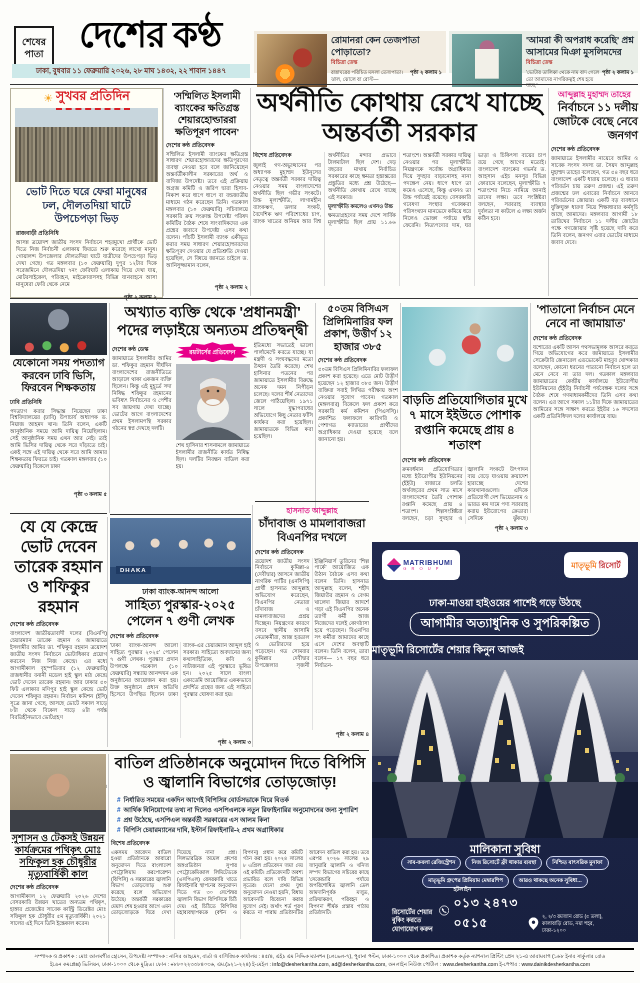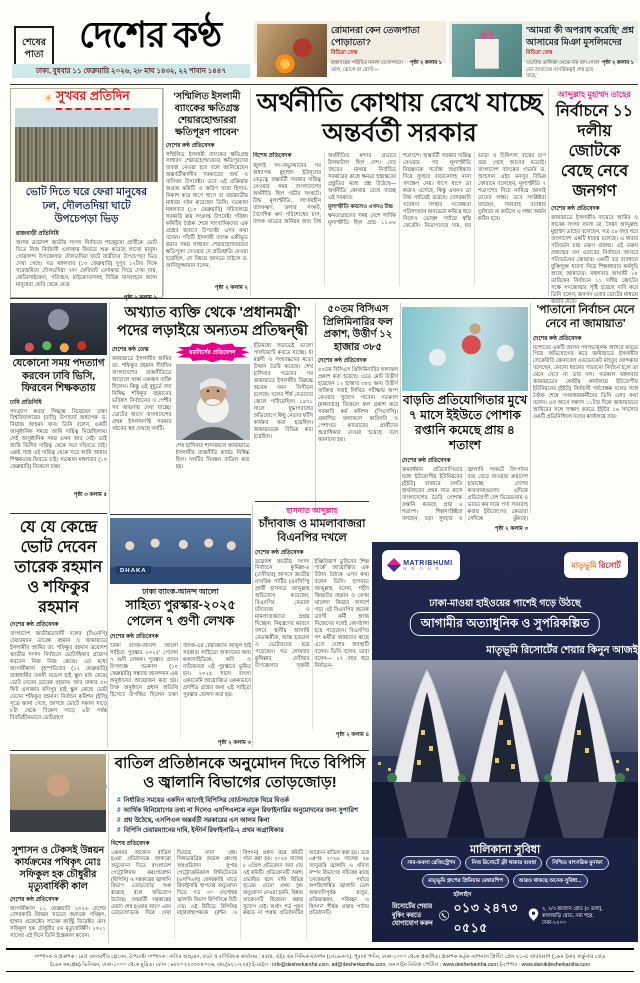--- a/index.html
+++ b/index.html
@@ -8,21 +8,21 @@
   .abs{position:absolute;}
   
   .section-box{left:14px;top:26px;width:36px;height:40px;border:2px solid #1a1a1a;
     display:flex;align-items:center;justify-content:center;text-align:center;
     font-size:9.5px;font-weight:bold;line-height:1.25;}
   .masthead{left:50px;top:14px;width:200px;height:48px;font-size:36px;font-weight:bold;
     color:#000;text-align:center;line-height:1.2;letter-spacing:-1px;
     font-family:"Liberation Serif",serif;}
   .datebar{left:12px;top:64px;width:238px;height:14px;background:#cde9e9;color:#6b2a22;
     font-size:7px;font-weight:bold;display:flex;align-items:center;justify-content:center;}
-  .teaser{top:21px;height:42px;}
+  .teaser{top:31px;height:42px;}
   .t1{left:254px;width:192px;background:#f2ece1;}
   .t2{left:449px;width:189px;background:#e9eee7;}
   .teaser-img{position:absolute;left:3px;top:3px;width:70px;height:53px;}
   .t1 .teaser-img{background:
     radial-gradient(circle at 40% 75%, #ffc04d 0 5px, #ff8c1a 5px 9px, transparent 10px),
     radial-gradient(circle at 65% 45%, #b03a2e 0 9px, transparent 10px),
     linear-gradient(120deg,#c9a876,#8f6b45 60%,#6e4e33);}
   .t2 .teaser-img{background:
     linear-gradient(#f2f0e8 0 0) 50% 65%/34% 56% no-repeat,
     radial-gradient(circle at 50% 26%, #b06a8a 0 7px, transparent 8px),
@@ -122,27 +122,27 @@
   .diamond{width:10px;height:10px;background:linear-gradient(135deg,#e0218a 50%,#2b3990 50%);transform:rotate(45deg);}
   .ad-logo1 .l1{font-size:7px;font-weight:bold;color:#2b3990;letter-spacing:.5px;line-height:1.2;}
   .ad-logo1 .l2{font-size:4px;color:#e0218a;letter-spacing:2px;line-height:1;}
   .ad-logo2{position:absolute;right:10px;top:10px;width:64px;height:26px;background:#fff;border-radius:6px;
     display:flex;align-items:center;justify-content:center;gap:2px;font-weight:bold;font-size:8px;}
   .ad-logo2 .a{color:#f47b20;}
   .ad-logo2 .b{color:#c1272d;}
   .ad-line1{position:absolute;top:54px;left:0;right:0;text-align:center;color:#fff;font-weight:bold;font-size:9.5px;}
   .ad-line2{position:absolute;top:70px;left:50%;transform:translateX(-50%);border:1.5px solid #fff;
     border-radius:10px;padding:1px 10px;font-size:12px;font-weight:bold;color:#fff;white-space:nowrap;}
-  .ad-line3{position:absolute;top:100px;left:0;right:0;text-align:right;color:#fff;font-weight:bold;font-size:10px;}
+  .ad-line3{position:absolute;top:100px;left:0;right:0;text-align:left;color:#fff;font-weight:bold;font-size:10px;}
   .ad-building{position:absolute;top:118px;left:0;width:266px;height:178px;}
   .ad-benefits-title{position:absolute;top:299px;left:0;right:0;text-align:center;color:#fff;font-weight:bold;font-size:11px;}
   .ad-pills{position:absolute;top:314px;left:6px;right:6px;display:flex;flex-wrap:wrap;gap:4px;justify-content:center;}
   .pill{border:1px solid #cfd6ee;background:#2c3764;border-radius:8px;padding:2px 5px;
     font-size:5.4px;color:#fff;white-space:nowrap;font-weight:bold;}
-  .ad-contact{position:absolute;top:354px;left:0;right:12px;height:38px;display:flex;align-items:center;
+  .ad-contact{position:absolute;top:354px;left:0;right:12px;height:38px;display:flex;align-items:flex-end;
     justify-content:space-between;padding:0 20px;gap:4px;}
   .c-left{font-size:6.3px;font-weight:bold;color:#fff;width:62px;line-height:1.4;}
   .c-phone{display:flex;align-items:center;gap:4px;color:#fff;}
   .c-hot{font-size:5.5px;font-weight:bold;}
   .c-num{font-size:12.5px;font-weight:bold;letter-spacing:.5px;}
   .c-addr{display:flex;align-items:center;gap:3px;color:#fff;}
   .c-addr .t{font-size:5px;width:64px;line-height:1.4;}
   
   .footer{left:6px;top:948px;width:628px;border-top:2px solid #000;border-bottom:1px solid #000;padding:2px 0;}
   .footer div{font-size:5.2px;text-align:center;color:#111;line-height:1.6;}
@@ -208,21 +208,21 @@
     <div class="eco-body">
       <span class="by-inline">বিশেষ প্রতিবেদক</span>
       <span>জুলাই গণ-অভ্যুত্থানের পর অধ্যাপক মুহাম্মদ ইউনূসের নেতৃত্বে অন্তর্বর্তী সরকার দায়িত্ব নেওয়ার সময় বাংলাদেশের অর্থনীতি ছিল গভীর সংকটে। উচ্চ মূল্যস্ফীতি, লাগামহীন ব্যাংকঋণ, ডলার সংকট, বৈদেশিক ঋণ পরিশোধের চাপ, ব্যাংক খাতের অনিয়ম আর বিশ্ব অর্থনীতির মন্দার প্রভাবে টালমাটাল ছিল দেশ। দেড় বছরের মাথায় নির্বাচিত সরকারের কাছে ক্ষমতা হস্তান্তরের প্রস্তুতির মধ্যে প্রশ্ন উঠেছে— অর্থনীতি কোথায় রেখে যাচ্ছে এই সরকার।</span>
       <span class="subhead">মূল্যস্ফীতি কমলেও এখনও উচ্চ</span>
       <span>ক্ষমতাগ্রহণের সময় দেশে সার্বিক মূল্যস্ফীতি ছিল প্রায় ১১.৬৬ শতাংশে। অন্তর্বর্তী সরকার দায়িত্ব নেওয়ার পর মূল্যস্ফীতি নিয়ন্ত্রণকে সর্বোচ্চ অগ্রাধিকার দিয়ে সুদহার বাড়ানোসহ নানা পদক্ষেপ নেয়। ধাপে ধাপে তা কমেও এসেছে, কিন্তু এখনও তা উচ্চ পর্যায়েই রয়েছে। বেসরকারি গবেষণা সংস্থার গবেষকরা পরিসংখ্যান মানভেদে কমিয়ে ধরে নিলেও ভোক্তা পর্যায়ে স্বস্তি ফেরেনি। নিত্যপণ্যের দাম, ঘর ভাড়া ও চিকিৎসা ব্যয়ের চাপ রয়ে গেছে আগের মতোই। বাংলাদেশ ব্যাংকের গভর্নর ড. আহসান এইচ মনসুর বিভিন্ন ফোরামে বলেছেন, মূল্যস্ফীতি ৭ শতাংশের নিচে নামিয়ে আনাই তাদের লক্ষ্য। তবে সংশ্লিষ্টরা বলছেন, সরবরাহ ব্যবস্থার দুর্বলতা না কাটলে এ লক্ষ্য অর্জন কঠিন হবে।</span>
     </div>
   </div>
 
   <div class="abs jvote">
     <div class="kick">আব্দুল্লাহ মুহাম্মদ তাহের</div>
-    <div class="hl" style="font-size:16px;">নির্বাচনে ১১ দলীয় জোটকে বেছে নেবে জনগণ</div>
+    <div class="hl" style="font-size:11px;text-align:right;">নির্বাচনে ১১ দলীয় জোটকে বেছে নেবে জনগণ</div>
     <div class="by">দেশের কণ্ঠ প্রতিবেদক</div>
     <div class="bd" style="height:132px;">জামায়াতে ইসলামীর নায়েবে আমির ও সাবেক সংসদ সদস্য ডা. সৈয়দ আব্দুল্লাহ মুহাম্মদ তাহের বলেছেন, গত ৫৪ বছর ধরে বাংলাদেশ একটি ধারায় চলেছে। এ ধারার পরিবর্তন চায় তরুণ প্রজন্ম। এই তরুণ প্রজন্মের ঢল এবারের নির্বাচনে আনবে পরিবর্তনের জোয়ার। একটি বড় ব্যবধানে যুক্তিযুক্ত ধারণা নিয়ে শিক্ষাধারার কর্মসূচি আছে আমাদের। মঙ্গলবার আগামী ১৮ তারিখের নির্বাচনে ১১ দলীয় জোটের পক্ষে গণজোয়ার সৃষ্টি হয়েছে দাবি করে তিনি বলেন, জনগণ এবার ভোটের মাধ্যমে জবাব দেবে।</div>
   </div>
 
   <div class="abs vrule" style="left:163px;top:88px;height:208px;"></div>
   <div class="abs vrule" style="left:250px;top:88px;height:208px;"></div>
   <div class="abs vrule" style="left:548px;top:88px;height:208px;"></div>
   <div class="abs hrule" style="left:10px;top:298px;width:628px;"></div>
 
   <div class="abs pmart">
@@ -317,21 +317,21 @@
     <div class="ref">পৃষ্ঠা ২ কলাম ৪</div>
   </div>
 
   <div class="abs vrule" style="left:107px;top:517px;height:230px;"></div>
   <div class="abs vrule" style="left:252px;top:505px;height:242px;"></div>
 
   <div class="abs hrule" style="left:10px;top:750px;width:359px;"></div>
 
   <div class="abs obit">
     <div class="obit-photo"></div>
-    <div class="hl" style="font-size:9.5px;margin-top:12px;">সুশাসন ও টেকসই উন্নয়ন কার্যক্রমের পথিকৃৎ মোঃ সফিকুল হক চৌধুরীর মৃত্যুবার্ষিকী কাল</div>
+    <div class="hl" style="font-size:9.5px;margin-top:0;text-decoration:underline;">সুশাসন ও টেকসই উন্নয়ন কার্যক্রমের পথিকৃৎ মোঃ সফিকুল হক চৌধুরীর মৃত্যুবার্ষিকী কাল</div>
     <div class="by">দেশের কণ্ঠ প্রতিবেদক</div>
     <div class="bd" style="height:44px;">আগামীকাল ১২ ফেব্রুয়ারি ২০২৬ দেশের বেসরকারি উন্নয়ন খাতের অন্যতম পথিকৃৎ, হাঙ্গার প্রজেক্টের সাবেক কান্ট্রি ডিরেক্টর মোঃ সফিকুল হক চৌধুরীর ৫ম মৃত্যুবার্ষিকী। ২০২১ সালের এই দিনে তিনি ইন্তেকাল করেন।</div>
   </div>
 
   <div class="abs bpc">
     <div class="hl" style="font-size:15px;">বাতিল প্রতিষ্ঠানকে অনুমোদন দিতে বিপিসি ও জ্বালানি বিভাগের তোড়জোড়!</div>
     <div class="bullets">
       <div class="bullet">
         <span class="hash">#</span>
         <span>নির্ধারিত সময়ের একদিন আগেই বিপিসির বোর্ডসভাকে ঘিরে বিতর্ক</span>

